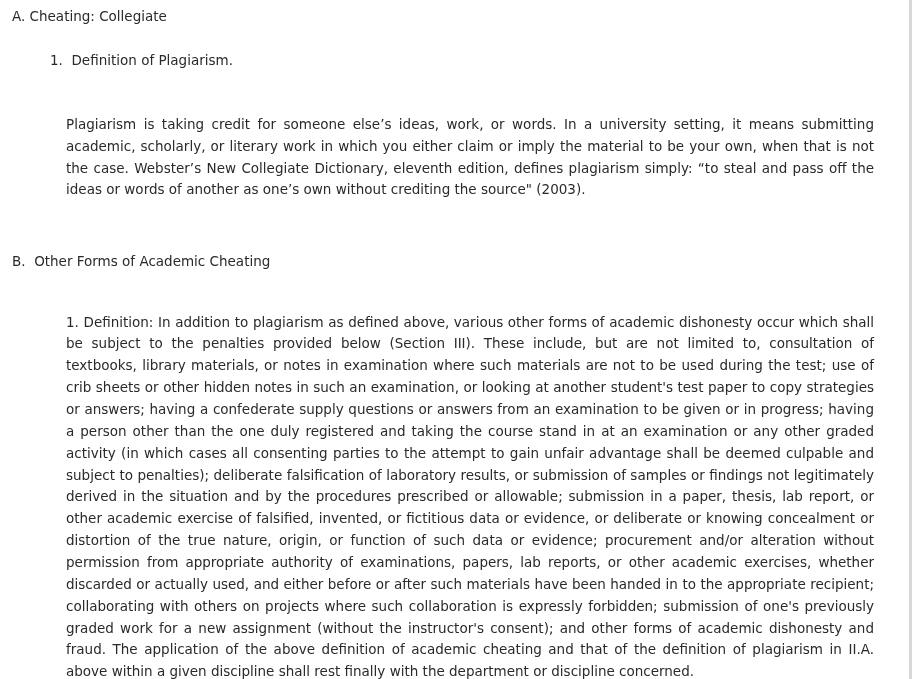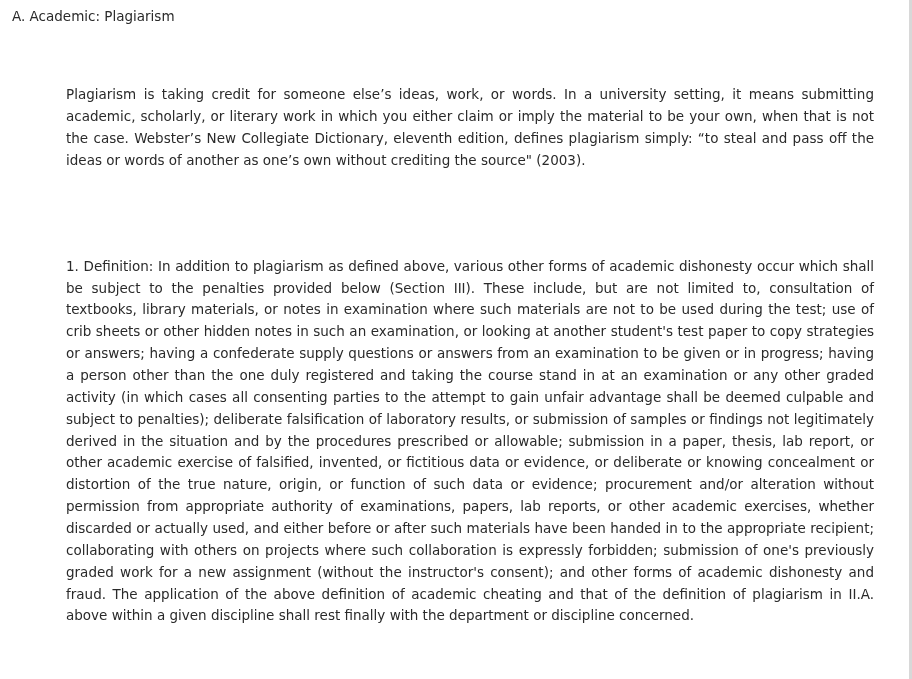--- a/index.html
+++ b/index.html
@@ -73,29 +73,31 @@
     height: 679px;
     background: #d8d8d8;
   }
 </style>
 </head>
 <body>
 
 <div class="page">
 
   <div class="section">
-    <div class="section-heading">A. Academic: Plagiarism</div>
+    <div class="section-heading">A. Cheating: Collegiate</div>
     <div class="spacer-md"></div>
+    <div class="item-heading">1.  Definition of Plagiarism.</div>
     <div class="spacer-md"></div>
     <div class="body-text justified">Plagiarism is taking credit for someone else’s ideas, work, or words.  In a university setting, it means submitting academic, scholarly, or literary work in which you either claim or imply the material to be your own, when that is not the case.  Webster’s New Collegiate Dictionary, eleventh edition, defines plagiarism simply: “to steal and pass off the ideas or words of another as one’s own without crediting the source" (2003).</div>
   </div>
 
   <div class="spacer-lg"></div>
 
   <div class="section">
+    <div class="section-heading">B.  Other Forms of Academic Cheating</div>
     <div class="spacer-md"></div>
     <div class="body-text justified">1.  Definition: In addition to plagiarism as defined above, various other forms of academic dishonesty occur which shall be subject to the penalties provided below (Section III). These include, but are not limited to, consultation of textbooks, library materials, or notes in examination where such materials are not to be used during the test; use of crib sheets or other hidden notes in such an examination, or looking at another student's test paper to copy strategies or answers; having a confederate supply questions or answers from an examination to be given or in progress; having a person other than the one duly registered and taking the course stand in at an examination or any other graded activity (in which cases all consenting parties to the attempt to gain unfair advantage shall be deemed culpable and subject to penalties); deliberate falsification of laboratory results, or submission of samples or findings not legitimately derived in the situation and by the procedures prescribed or allowable; submission in a paper, thesis, lab report, or other academic exercise of falsified, invented, or fictitious data or evidence, or deliberate or knowing concealment or distortion of the true nature, origin, or function of such data or evidence; procurement and/or alteration without permission from appropriate authority of examinations, papers, lab reports, or other academic exercises, whether discarded or actually used, and either before or after such materials have been handed in to the appropriate recipient; collaborating with others on projects where such collaboration is expressly forbidden; submission of one's previously graded work for a new assignment (without the instructor's consent); and other forms of academic dishonesty and fraud. The application of the above definition of academic cheating and that of the definition of plagiarism in II.A. above within a given discipline shall rest finally with the department or discipline concerned.</div>
   </div>
 
   <div class="scroll-track">
     <div class="scroll-thumb"></div>
   </div>
 
 </div>
 

